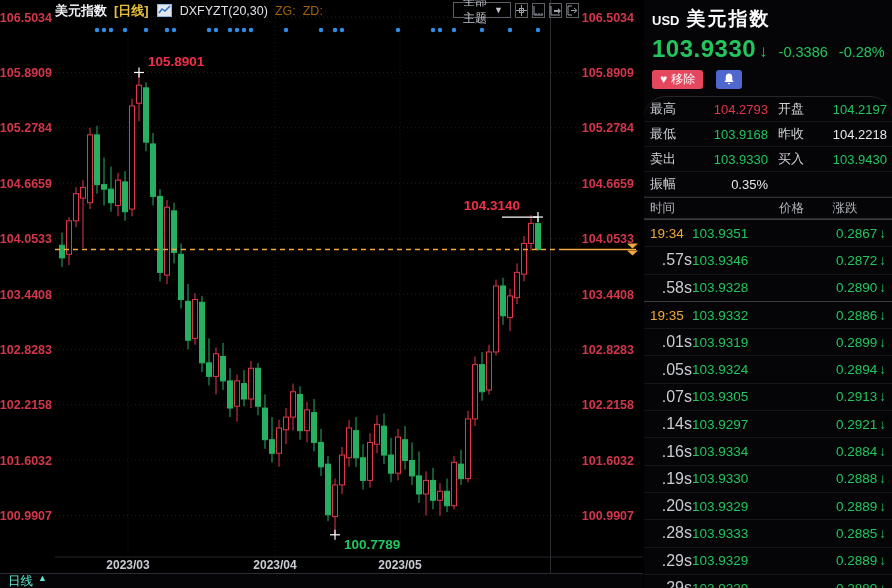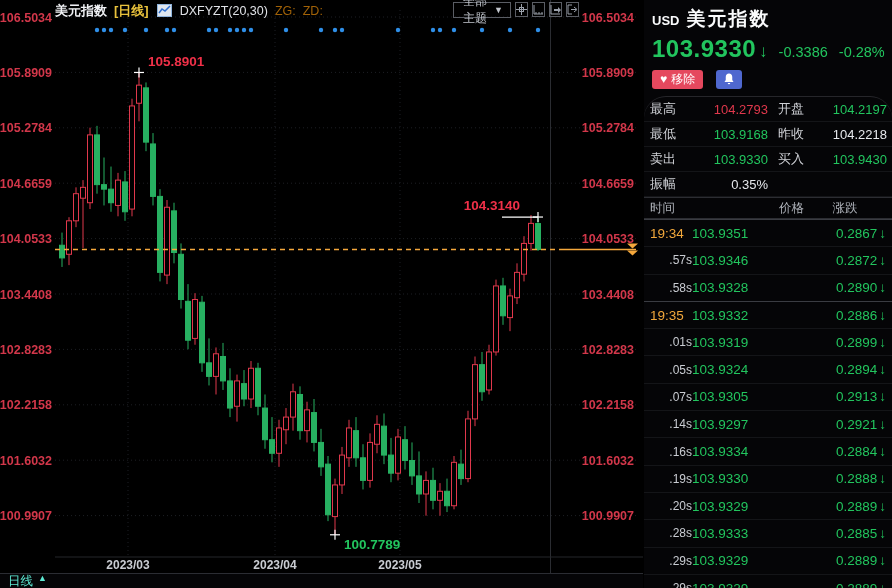--- a/index.html
+++ b/index.html
@@ -11,21 +11,21 @@
   #left-panel { position:absolute; left:0; top:0; width:551px; height:588px; background:#000; border-right:1px solid #2a2c31; }
   #chart-svg { position:absolute; left:0; top:0; }
 
   #chart-toolbar { position:absolute; left:55px; top:1px; height:19px; display:flex; align-items:center; gap:7px; font-size:13px; white-space:nowrap; z-index:5; }
   .tb-symbol { color:#f0f1f4; font-weight:bold; }
   .tb-period { color:#e9c23c; font-weight:bold; }
   .tb-ind   { color:#dfe1e6; font-size:12.5px; }
   .tb-zg, .tb-zd { color:#a16207; font-size:12.5px; }
   .tb-chart-icon { display:inline-flex; margin:0 1px; }
 
-  #toolbar-right { position:absolute; left:453px; top:2px; display:flex; align-items:flex-start; gap:4px; z-index:6; }
+  #toolbar-right { position:absolute; left:453px; top:2px; display:flex; align-items:flex-end; gap:4px; z-index:6; }
   #themes-button { display:flex; align-items:center; gap:5px; height:16px; padding:0 7px; border:1px solid #5a5d64; color:#c2c6cd; font-size:12px; background:transparent; cursor:pointer; }
   #themes-button .caret { font-size:9px; color:#c2c6cd; }
   .mini-btn { width:17px; height:15px; border:1px solid #5a5d64; display:flex; align-items:center; justify-content:center; background:transparent; cursor:pointer; padding:0; }
 
   #x-axis-row { position:absolute; top:558px; left:0; width:643px; height:15px; z-index:4; }
   .x-label { position:absolute; width:70px; text-align:center; font-size:12px; font-weight:bold; color:#c9ccd2; }
   #bottom-strip { position:absolute; top:573px; left:0; width:643px; height:15px; border-top:1px solid #2b2d33; background:#050507; z-index:4; display:flex; align-items:center; }
   #period-tab { display:flex; align-items:flex-start; gap:5px; padding-left:8px; color:#5eead4; font-size:12.5px; font-weight:normal; cursor:pointer; }
   #period-tab .tri { font-size:9px; }
 
@@ -54,21 +54,21 @@
   .c-green { color:#22c55e; }
   .c-white { color:#e6e8ec; }
 
   #tick-table { }
   #tick-header { display:flex; align-items:center; height:22px; border-top:1px solid #2c2d32; border-bottom:1px solid #2c2d32; font-size:12.5px; color:#aeb2b9; }
   .th-time { width:48px; padding-left:6px; }
   .th-price { width:112px; text-align:right; }
   .th-change { flex:1; text-align:center; padding-right:6px; }
   .tick-row { display:flex; align-items:center; height:27.3px; border-top:1px solid #141518; font-size:13.5px; }
   .tick-row.minute { border-top:1px solid #3a3c42; }
-  .tk-time { width:48px; padding-left:6px; color:#c9ccd2; font-size:12px; text-align:right; }
+  .tk-time { width:48px; padding-left:6px; color:#c9ccd2; font-size:16px; text-align:right; }
   .tick-row.minute .tk-time { color:#f2a83c; font-size:13.5px; text-align:left; padding-left:6px; }
   .tk-price { width:112px; text-align:left; color:#22c55e; }
   .tk-change { flex:1; text-align:right; padding-right:6px; color:#22c55e; }
   .tk-arrow { color:#22c55e; font-weight:bold; margin-left:2px; }
 </style>
 </head>
 <body>
 
 <div id="app">
 

